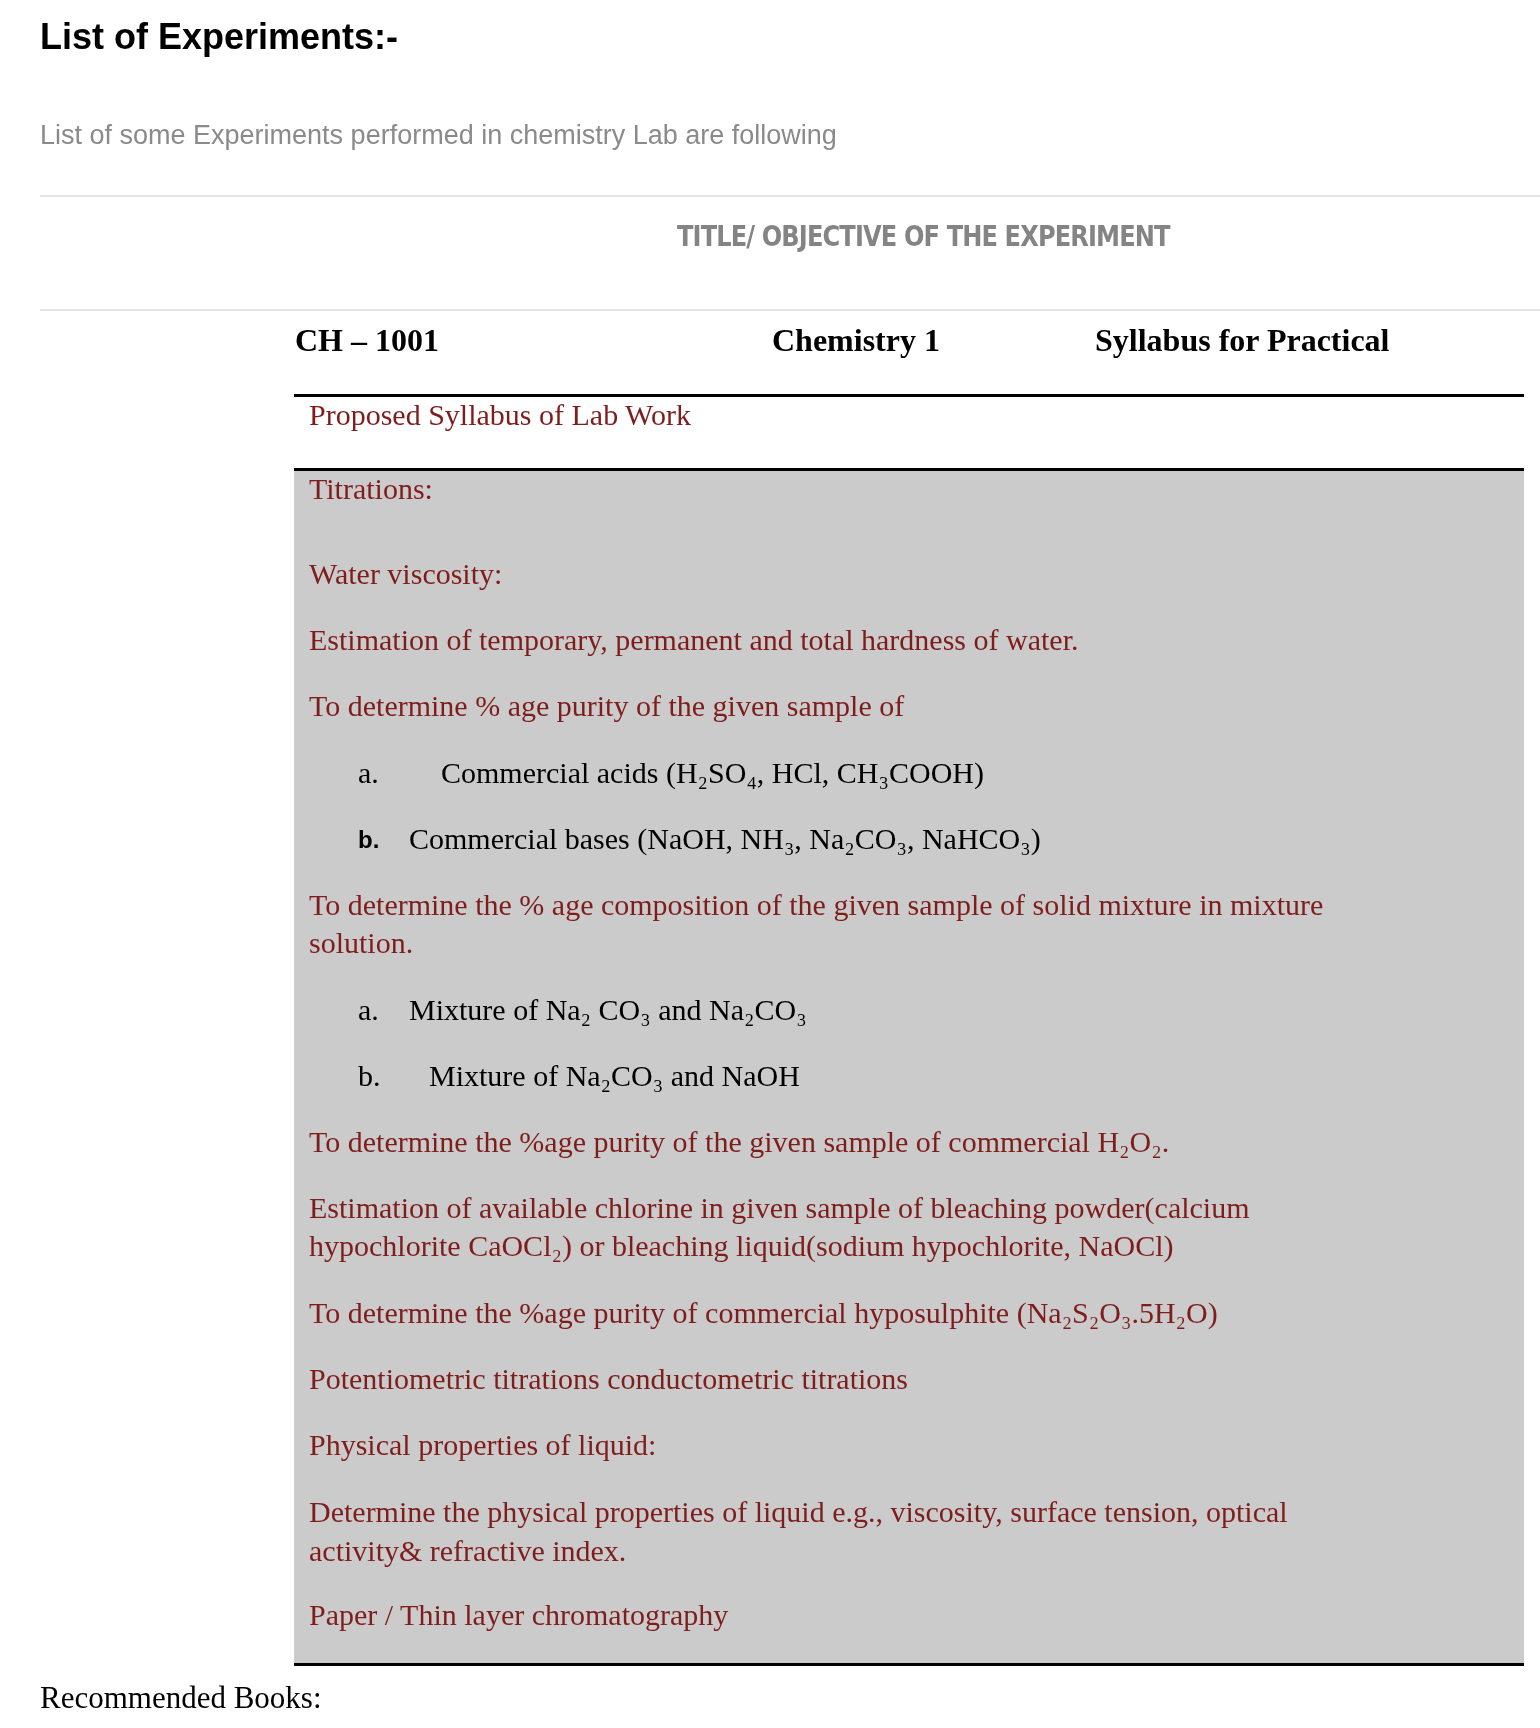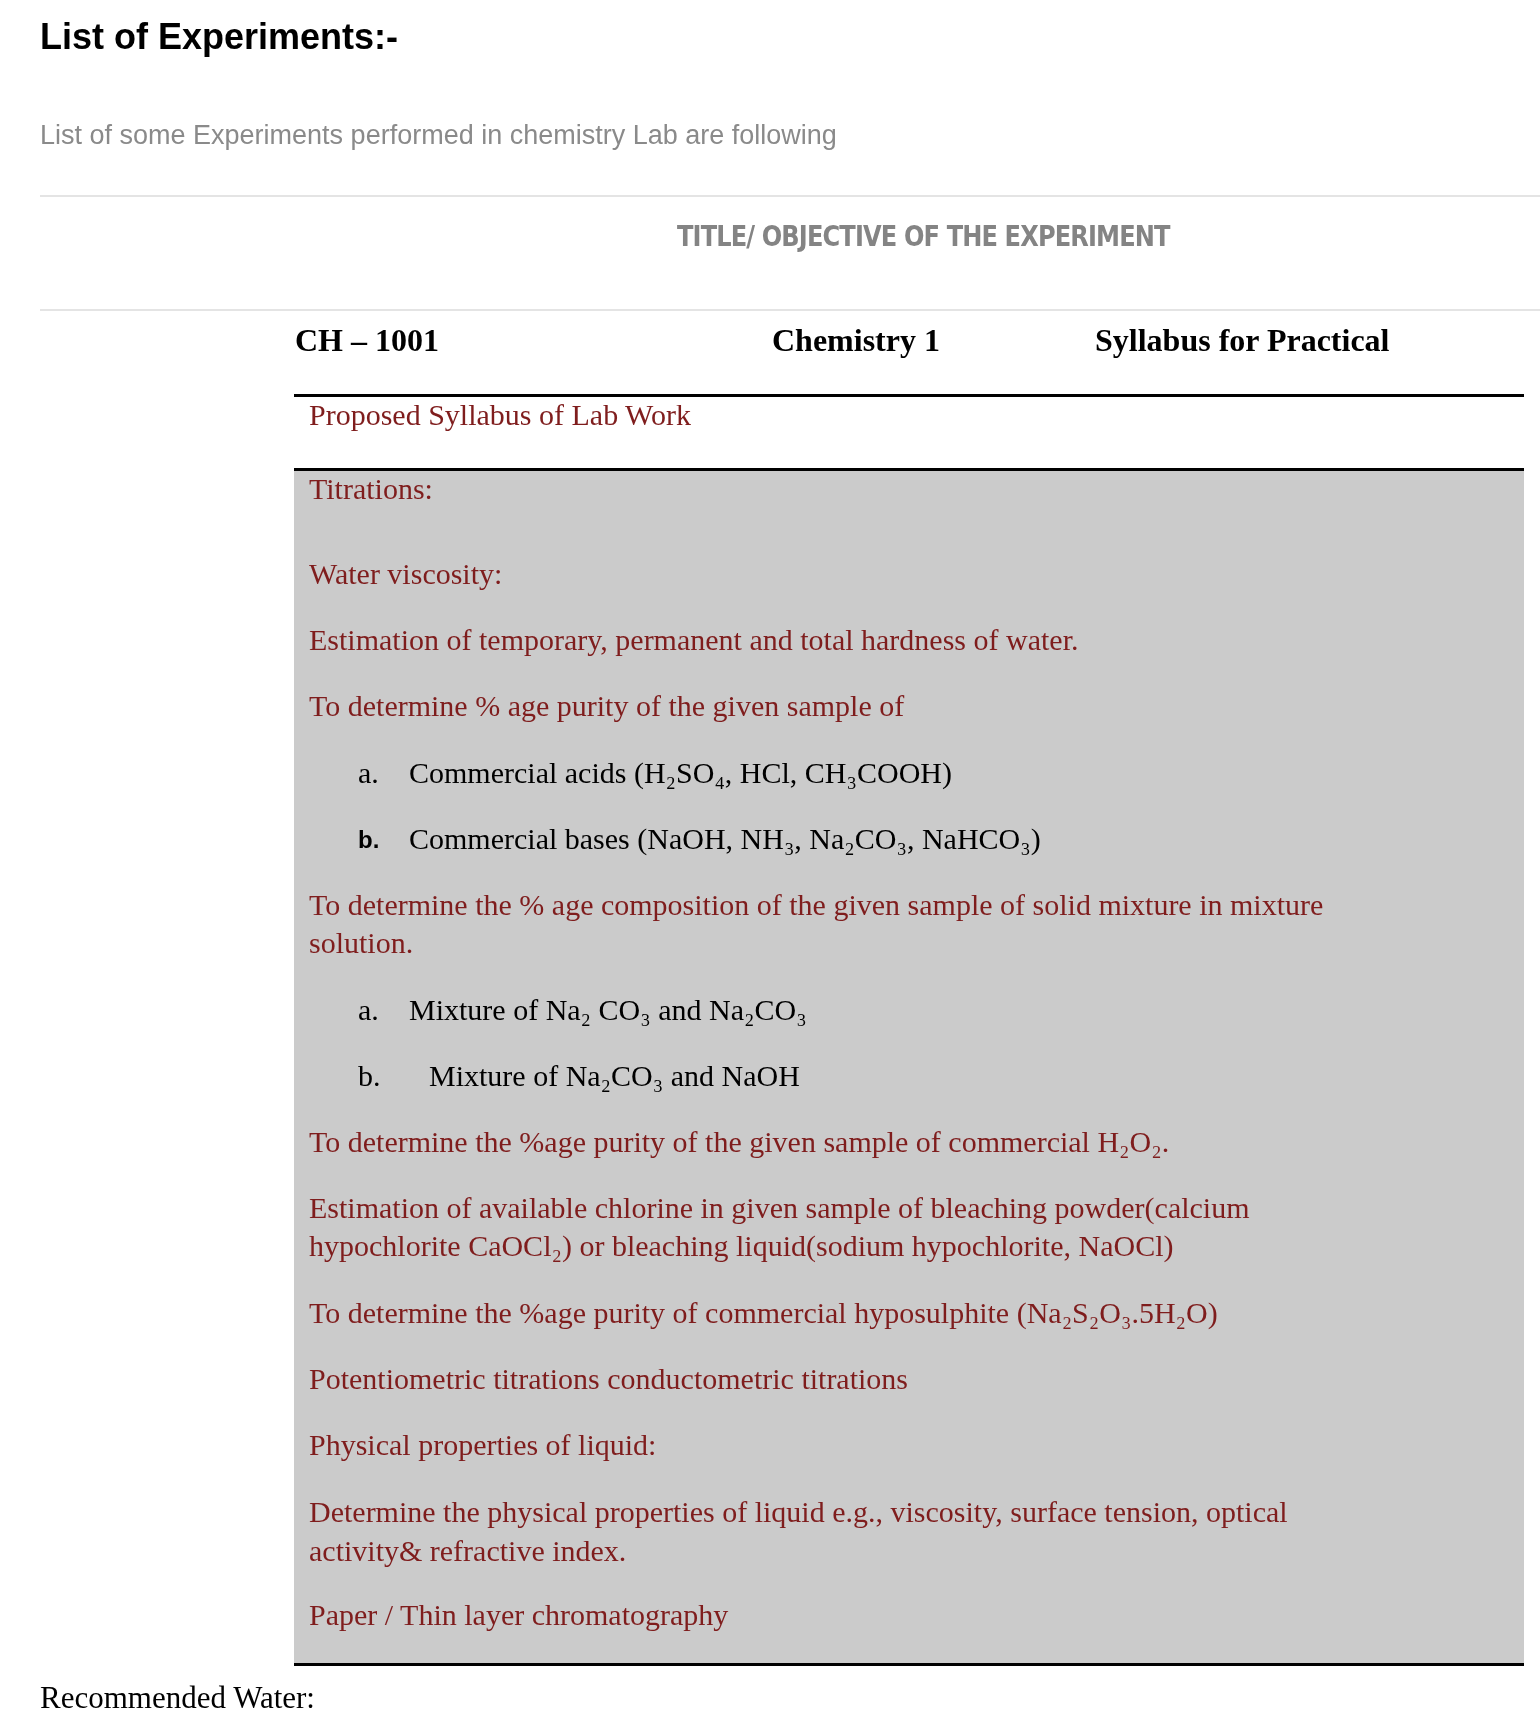--- a/index.html
+++ b/index.html
@@ -39,21 +39,21 @@
 
 <div class="gray-box"></div>
 <div class="thick" style="top:468px;"></div>
 
 <div class="line" style="top:472px;">Titrations:</div>
 <div class="line" style="top:557px;">Water viscosity:</div>
 <div class="line" style="top:623px;">Estimation of temporary, permanent and total hardness of water.</div>
 <div class="line" style="top:689px;">To determine % age purity of the given sample of</div>
 
 <div class="marker" style="top:756px;">a.</div>
-<div class="item" style="top:756px;">Commercial acids (H₂SO₄, HCl, CH₃COOH)</div>
+<div class="item" style="top:756px;margin-left:32px;">Commercial acids (H₂SO₄, HCl, CH₃COOH)</div>
 <div class="marker bold" style="top:826px;">b.</div>
 <div class="item" style="top:822px;">Commercial bases (NaOH, NH₃, Na₂CO₃, NaHCO₃)</div>
 
 <div class="line" style="top:888px;">To determine the % age composition of the given sample of solid mixture in mixture</div>
 <div class="line" style="top:926px;">solution.</div>
 
 <div class="marker" style="top:993px;">a.</div>
 <div class="item" style="top:993px;">Mixture of Na₂ CO₃ and Na₂CO₃</div>
 <div class="marker" style="top:1059px;">b.</div>
 <div class="item" style="top:1059px;margin-left:20px;">Mixture of Na₂CO₃ and NaOH</div>
@@ -63,13 +63,13 @@
 <div class="line" style="top:1229px;">hypochlorite CaOCl₂) or bleaching liquid(sodium hypochlorite, NaOCl)</div>
 <div class="line" style="top:1296px;">To determine the %age purity of commercial hyposulphite (Na₂S₂O₃.5H₂O)</div>
 <div class="line" style="top:1362px;">Potentiometric titrations conductometric titrations</div>
 <div class="line" style="top:1428px;">Physical properties of liquid:</div>
 <div class="line" style="top:1495px;">Determine the physical properties of liquid e.g., viscosity, surface tension, optical</div>
 <div class="line" style="top:1534px;">activity&amp; refractive index.</div>
 <div class="line" style="top:1598px;">Paper / Thin layer chromatography</div>
 
 <div class="thick" style="top:1663px;"></div>
 
-<div class="abs serif books">Recommended Water:</div>
+<div class="abs serif books">Recommended Books:</div>
 
 </body></html>

